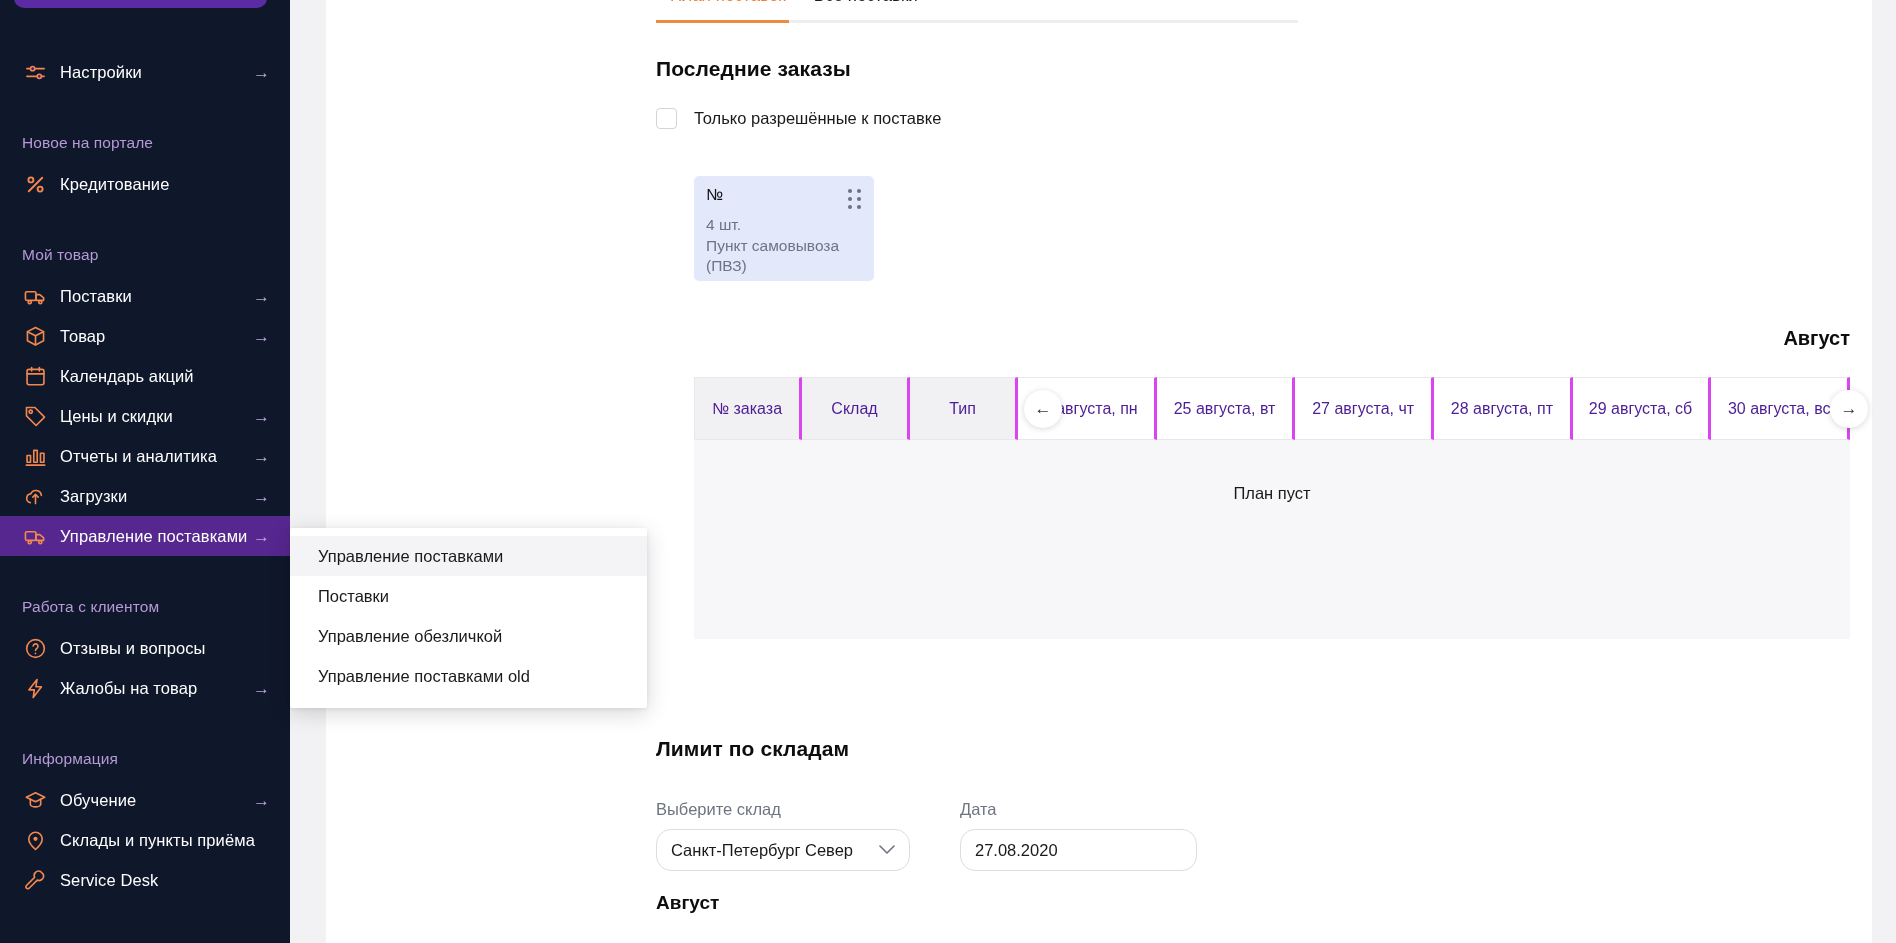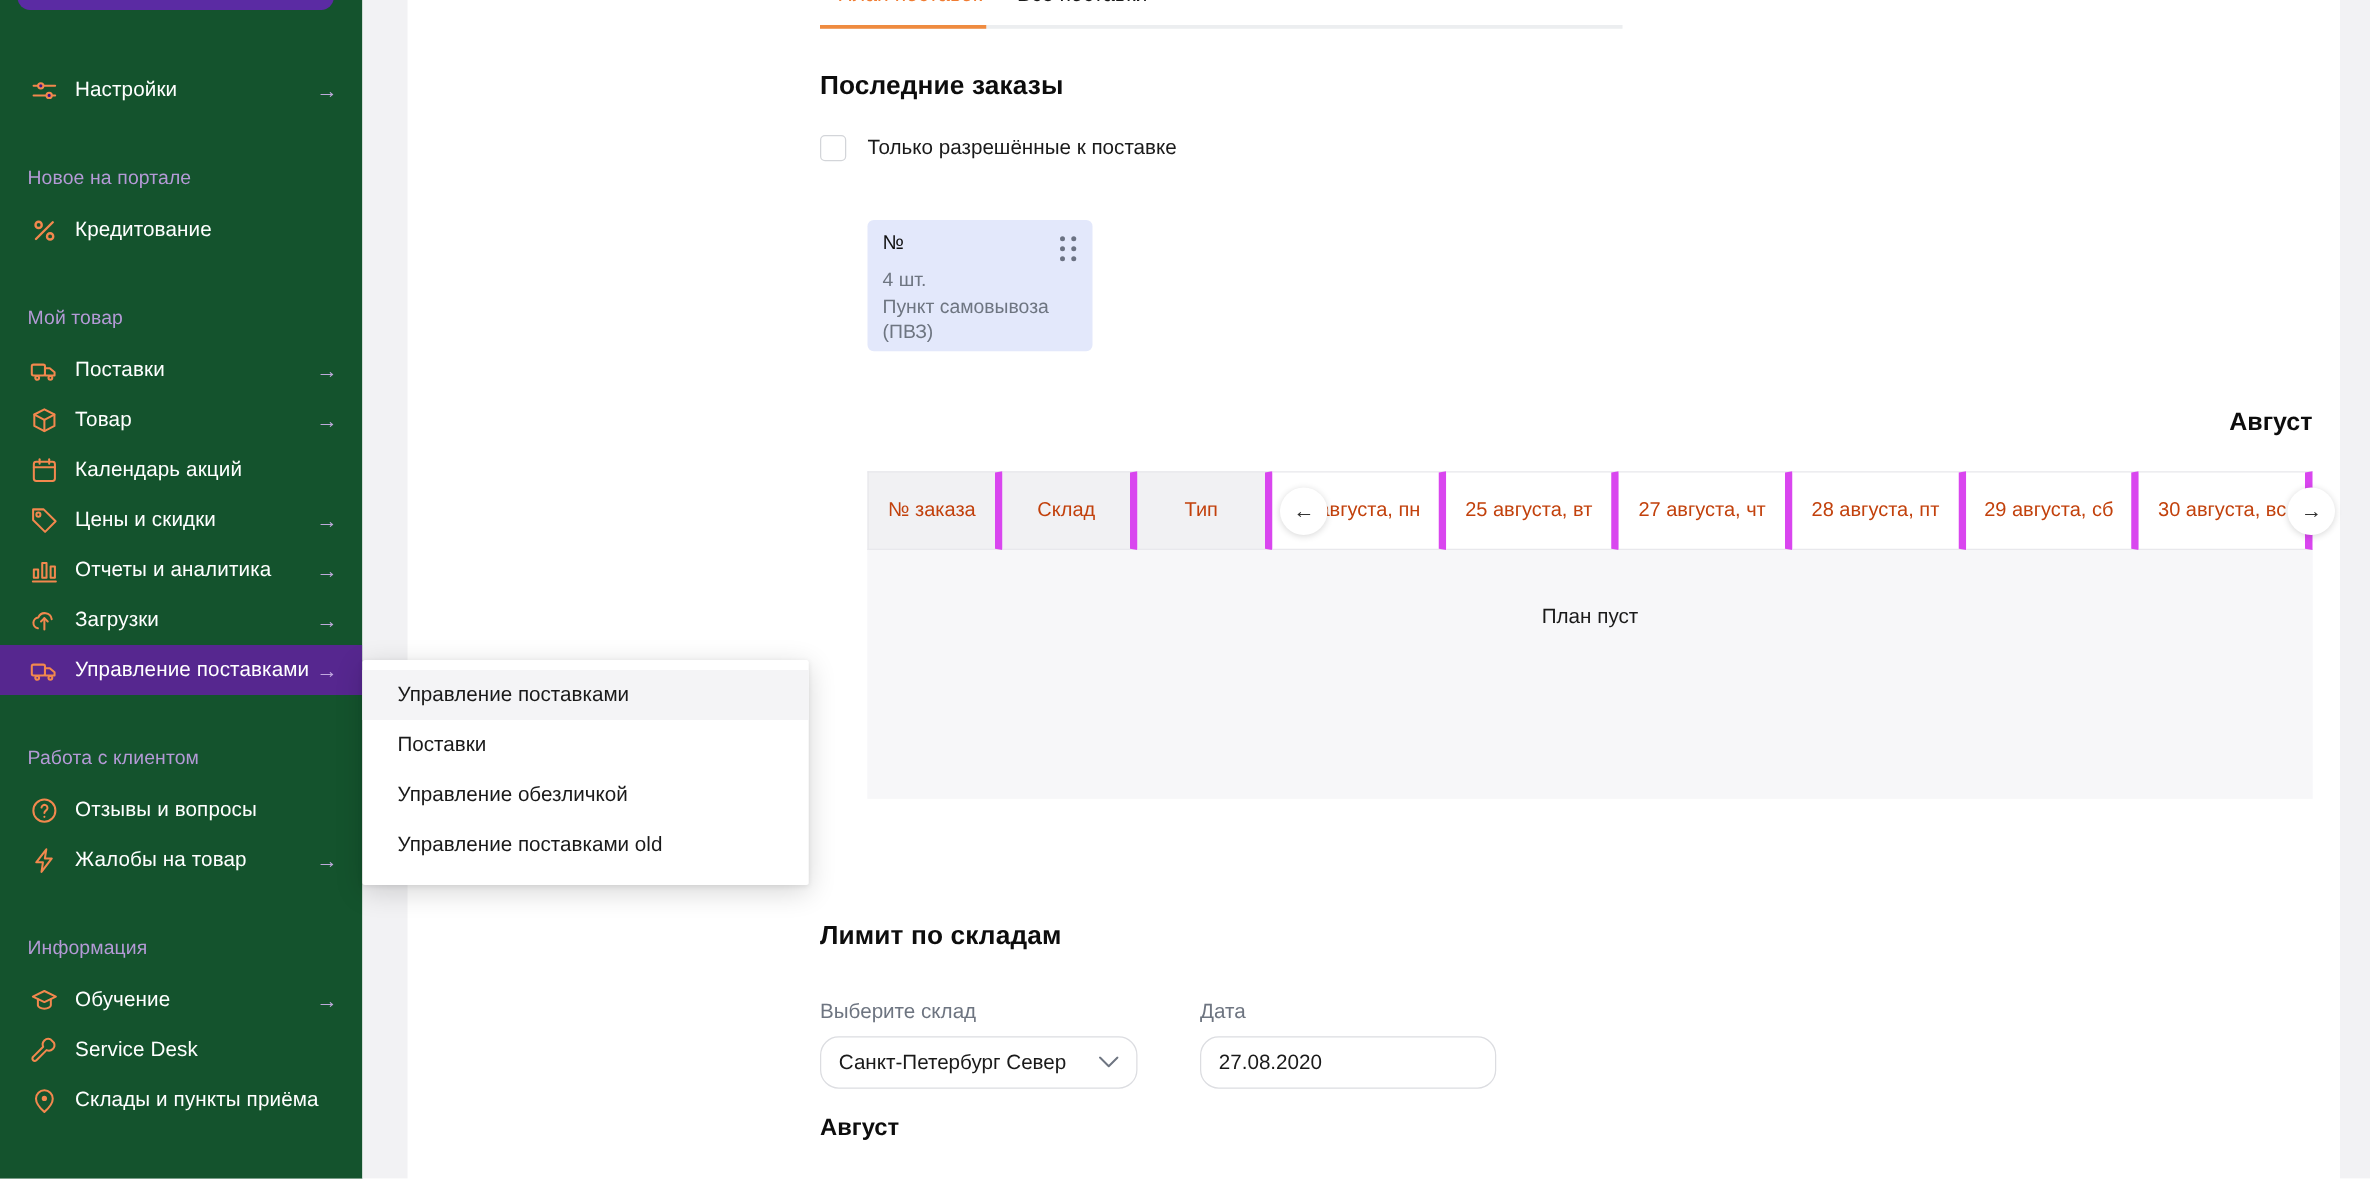--- a/index.html
+++ b/index.html
@@ -9,21 +9,21 @@
     overflow: hidden;
     font-family: "Liberation Sans", "DejaVu Sans", sans-serif;
     background: #ffffff;
     -webkit-font-smoothing: antialiased;
   }
   #root { position: relative; width: 1896px; height: 943px; display: flex; }
 
   
   .sidebar {
     width: 290px; height: 943px;
-    background: #14532d;
+    background: #0f172a;
     position: relative;
     flex: 0 0 290px;
     overflow: hidden;
     color: #ffffff;
   }
   .promo-card {
     position: absolute; left: 14px; top: -42px;
     width: 253px; height: 50px;
     background: #5b2ba3;
     border-radius: 10px;
@@ -139,21 +139,21 @@
   }
 
   
   .plan-table {
     position: absolute; left: 368px; top: 377px; right: 46px; height: 262px;
     background: #f7f7f9;
   }
   .pt-head { display: flex; height: 63px; background: #ffffff; }
   .pt-th {
     display: flex; align-items: center; justify-content: center;
-    font-size: 16px; color: #c2410c; border-right: 6px solid #d946ef;
+    font-size: 16px; color: #4c1d95; border-right: 3px solid #d946ef;
     border-bottom: 1px solid #e8e8ec; border-top: 1px solid #e8e8ec;
     white-space: nowrap; background:#fff;
   }
   .pt-th.fixed { background: #f1f1f3; }
   .pt-th:first-child { border-left: 1px solid #e8e8ec; }
   .pt-th.w-order { width: 108px; }
   .pt-th.w-wh    { width: 108px; }
   .pt-th.w-type  { width: 108px; }
   .pt-th.w-day   { flex: 1 1 0; }
   .pt-body { position: relative; height: 199px; background: #f7f7f9; }
@@ -339,33 +339,33 @@
               <path d="M12 4L2.4 8.6 12 13.2l9.6-4.6z"></path>
               <path d="M6.6 10.8v5c0 1.6 2.6 2.9 5.4 2.9s5.4-1.3 5.4-2.9v-5"></path>
             </svg>
           </span>
           <span class="nav-label">Обучение</span>
           <span class="nav-arrow">→</span>
         </div>
         <div class="nav-item">
           <span class="nav-ico">
             <svg width="23" height="23" viewBox="0 0 24 24" fill="none" stroke="#f2884e" stroke-width="1.7" stroke-linecap="round" stroke-linejoin="round">
-              <path d="M20 5.4a4.7 4.7 0 01-6.2 6.2L5.6 19.8a2 2 0 11-2.8-2.8l8.2-8.2A4.7 4.7 0 0117.2 2.6z"></path>
-            </svg>
-          </span>
-          <span class="nav-label">Service Desk</span>
-        </div>
-        <div class="nav-item">
-          <span class="nav-ico">
-            <svg width="23" height="23" viewBox="0 0 24 24" fill="none" stroke="#f2884e" stroke-width="1.7" stroke-linecap="round" stroke-linejoin="round">
               <path d="M12 21.4s7-6.1 7-11a7 7 0 10-14 0c0 4.9 7 11 7 11z"></path>
               <circle cx="12" cy="10.2" r="2.2" fill="#f2884e" stroke="none"></circle>
             </svg>
           </span>
           <span class="nav-label">Склады и пункты приёма</span>
+        </div>
+        <div class="nav-item">
+          <span class="nav-ico">
+            <svg width="23" height="23" viewBox="0 0 24 24" fill="none" stroke="#f2884e" stroke-width="1.7" stroke-linecap="round" stroke-linejoin="round">
+              <path d="M20 5.4a4.7 4.7 0 01-6.2 6.2L5.6 19.8a2 2 0 11-2.8-2.8l8.2-8.2A4.7 4.7 0 0117.2 2.6z"></path>
+            </svg>
+          </span>
+          <span class="nav-label">Service Desk</span>
         </div>
         <div class="nav-item"></div>
       </nav>
   </aside>
 
   <div class="flyout" id="flyout">
       <div class="flyout-item hl">Управление поставками</div>
       <div class="flyout-item">Поставки</div>
       <div class="flyout-item">Управление обезличкой</div>
       <div class="flyout-item">Управление поставками old</div>

